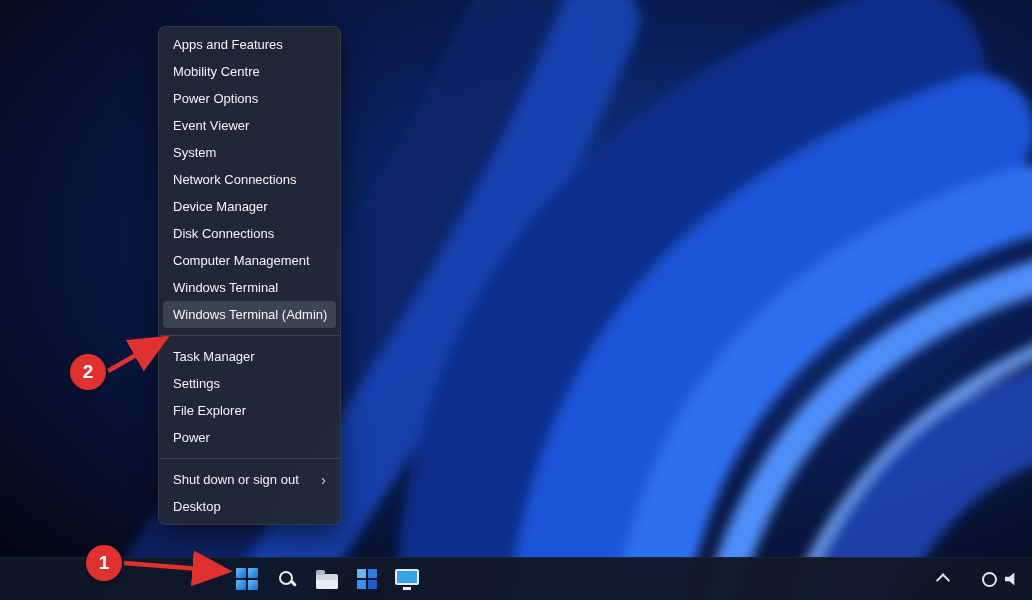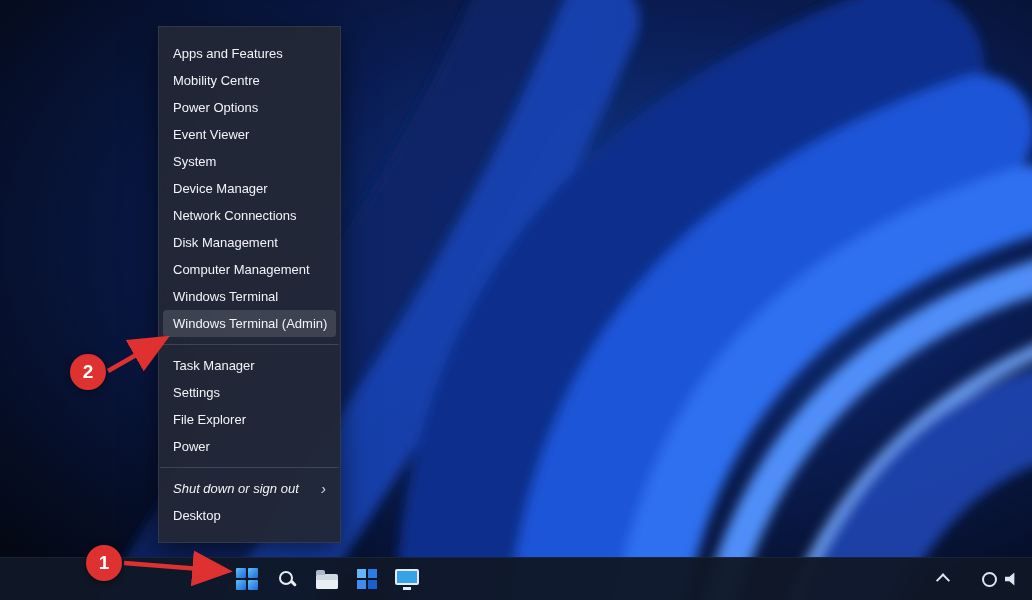--- a/index.html
+++ b/index.html
@@ -12,34 +12,34 @@
   
   .wallpaper { position:absolute; inset:0; z-index:0; }
   .wallpaper svg { display:block; width:100%; height:100%; }
 
   
   .wx-menu {
     position:absolute; left:158px; top:26px; width:183px;
     box-sizing:border-box;
     background:var(--menu_bg, rgba(34,40,54,0.96));
     border:1px solid rgba(255,255,255,0.08);
-    border-radius:0;
-    padding:13px 0;
+    border-radius:8px;
+    padding:4px 0;
     box-shadow:0 10px 28px rgba(0,0,0,0.55);
     backdrop-filter:blur(16px);
     z-index:10;
   }
   .menu-item {
     height:27px; line-height:27px;
     margin:0 4px; padding:0 10px;
     color:#f2f4f8; font-size:13px;
     border-radius:4px; white-space:nowrap; cursor:default;
   }
   .menu-item.highlighted { background:var(--menu_highlight, rgba(255,255,255,0.13)); }
-  .menu-item.has-submenu { display:flex; justify-content:space-between; align-items:center;font-style:italic; }
+  .menu-item.has-submenu { display:flex; justify-content:space-between; align-items:center; }
   .submenu-chevron { color:#d4d9e0; font-size:15px; line-height:27px; }
   .menu-sep { height:1px; background:rgba(255,255,255,0.14); margin:7px 1px; }
 
   
   .taskbar {
     position:absolute; left:0; right:0; bottom:0; height:42px;
     background:var(--taskbar_bg, rgba(16,24,40,0.96));
     border-top:1px solid rgba(255,255,255,0.05);
     z-index:10;
   }
@@ -130,23 +130,23 @@
     </g>
   </svg>
 </div>
 
 <div class="wx-menu">
   <div class="menu-item">Apps and Features</div>
   <div class="menu-item">Mobility Centre</div>
   <div class="menu-item">Power Options</div>
   <div class="menu-item">Event Viewer</div>
   <div class="menu-item">System</div>
+  <div class="menu-item">Network Connections</div>
   <div class="menu-item">Device Manager</div>
-  <div class="menu-item">Network Connections</div>
-  <div class="menu-item">Disk Management</div>
+  <div class="menu-item">Disk Connections</div>
   <div class="menu-item">Computer Management</div>
   <div class="menu-item">Windows Terminal</div>
   <div class="menu-item highlighted">Windows Terminal (Admin)</div>
   <div class="menu-sep"></div>
   <div class="menu-item">Task Manager</div>
   <div class="menu-item">Settings</div>
   <div class="menu-item">File Explorer</div>
   <div class="menu-item">Power</div>
   <div class="menu-sep"></div>
   <div class="menu-item has-submenu">

